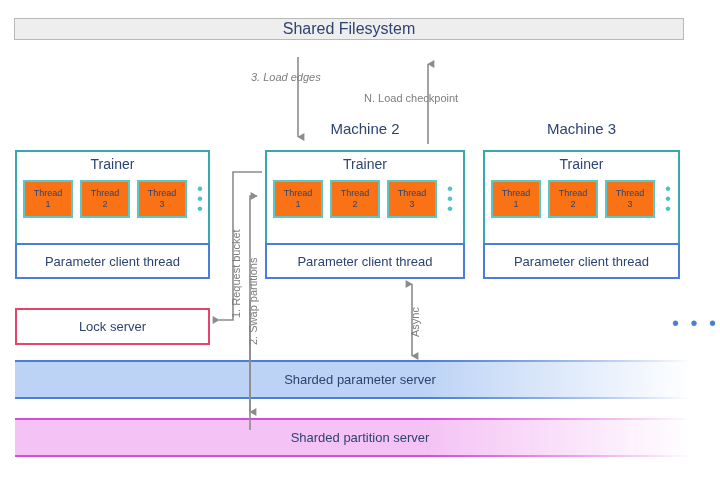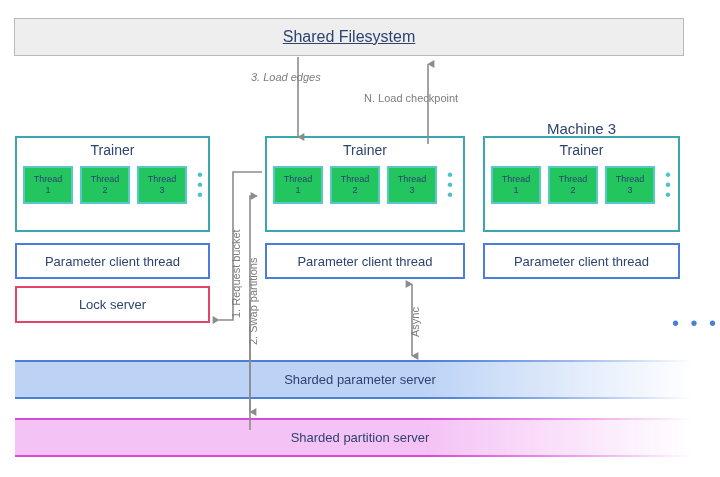--- a/index.html
+++ b/index.html
@@ -14,42 +14,41 @@
     position: relative;
     width: 720px;
     height: 477px;
     background: #ffffff;
     overflow: hidden;
   }
   .abs { position: absolute; box-sizing: border-box; }
 
   
   .fs-box {
-    left: 14px; top: 18px; width: 670px; height: 38px;
+    left: 14px; top: 18px; width: 670px; height: 22px;
     background: #eeeeee;
     border: 1px solid #b9b9b9;
     display: flex; align-items: center; justify-content: center;
     color: #2d4470;
     font-size: 16px;
-    text-decoration: underline;
   }
 
   
   .machine-title {
     color: #2d4470;
     font-size: 15px;
     text-align: center;
     top: 119px;
     height: 20px;
     line-height: 20px;
   }
 
   
   .trainer {
-    top: 136px; height: 96px;
+    top: 150px; height: 96px;
     border: 2px solid #3aa6ae;
     background: #ffffff;
   }
   .trainer-label {
     position: absolute;
     top: 4px; left: 0; right: 0;
     text-align: center;
     color: #2d4470;
     font-size: 14px;
   }
@@ -57,21 +56,21 @@
     position: absolute;
     left: 6px; right: 6px; top: 28px;
     display: flex;
     align-items: center;
     gap: 7px;
   }
   .thread {
     flex: 0 0 auto;
     width: 46px; height: 34px;
     border: 2px solid #5bc8c8;
-    background: #22c55e;
+    background: #f97316;
     color: #2d4470;
     font-size: 9px;
     line-height: 11px;
     display: flex; flex-direction: column;
     align-items: center; justify-content: center;
     text-align: center;
   }
   .dots-teal {
     color: #4fc3c3;
     font-size: 17px;
@@ -86,21 +85,21 @@
     top: 243px; height: 36px;
     border: 2px solid #4a7ed8;
     background: #ffffff;
     display: flex; align-items: center; justify-content: center;
     color: #2d4470;
     font-size: 13px;
   }
 
   
   .lock {
-    left: 15px; top: 286px; width: 195px; height: 37px;
+    left: 15px; top: 308px; width: 195px; height: 37px;
     border: 2px solid #e5436a;
     background: #ffffff;
     display: flex; align-items: center; justify-content: center;
     color: #2d4470;
     font-size: 13px;
   }
 
   
   .bar {
     left: 15px; width: 705px; height: 39px;
@@ -181,20 +180,21 @@
         <span>3</span>
       </div>
       <div class="dots-teal">• • •</div>
     </div>
   </div>
 
   <div class="abs pct" style="left:15px; width:195px;">
     <span>Parameter client thread</span>
   </div>
 
+  <div class="abs machine-title" style="left:265px; width:200px;">Machine 2</div>
 
   <div class="abs trainer" style="left:265px; width:200px;">
     <div class="trainer-label">Trainer</div>
     <div class="threads">
       <div class="thread">
         <span>Thread</span>
         <span>1</span>
       </div>
       <div class="thread">
         <span>Thread</span>

